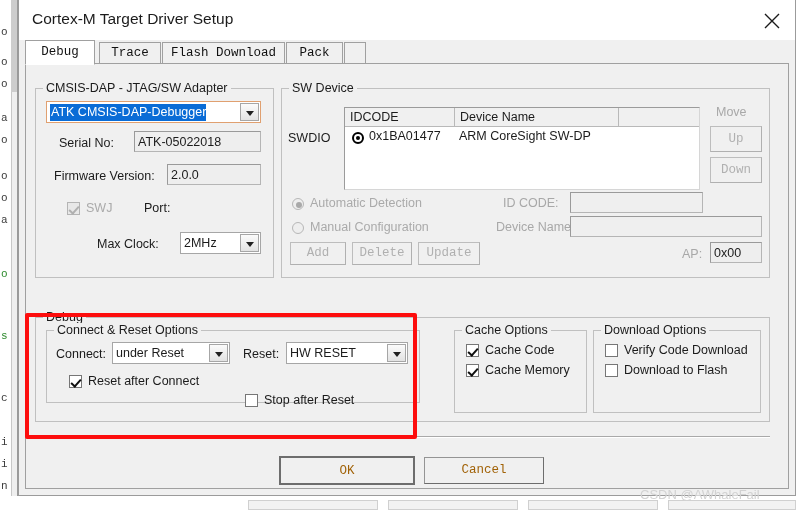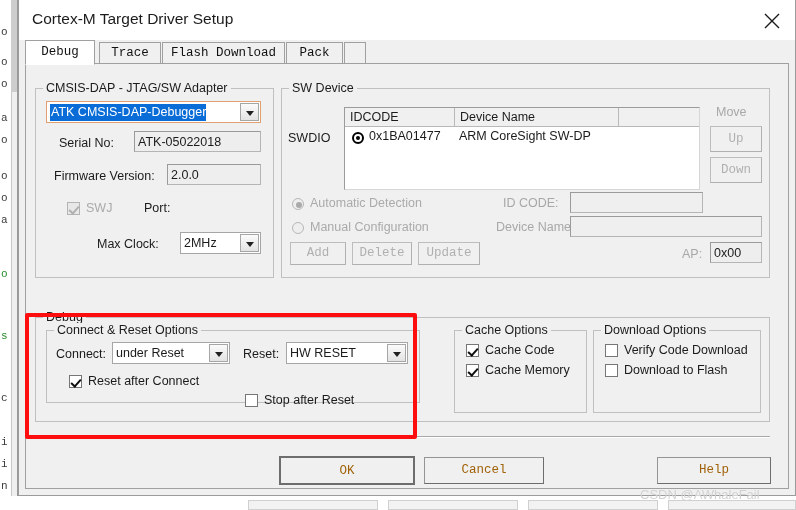--- a/index.html
+++ b/index.html
@@ -453,21 +453,20 @@
             <div class="box"></div>
             <div class="cbtxt">Download to Flash</div>
           </div>
         </div>
       </div>
 
       <div class="hsep" style="left:9px; top:372px; width:735px;"></div>
 
       <div class="btn default" style="left:253px; top:392px; width:136px; height:29px; line-height:26px;">OK</div>
       <div class="btn" style="left:398px; top:393px; width:120px; height:27px; line-height:25px;">Cancel</div>
-      <div class="btn" style="left:631px; top:393px; width:114px; height:27px; line-height:25px;">Help</div>
     </div>
 
     <div class="redbox" style="left:6px; top:313px; width:392px; height:126px;"></div>
   </div>
 
   <div class="watermark" style="left:640px; top:487px;">CSDN @AWhaleFail</div>
 
   <div class="desk-bottom">
     <div class="dline" style="left:248px; width:130px;"></div>
     <div class="dline" style="left:388px; width:130px;"></div>

